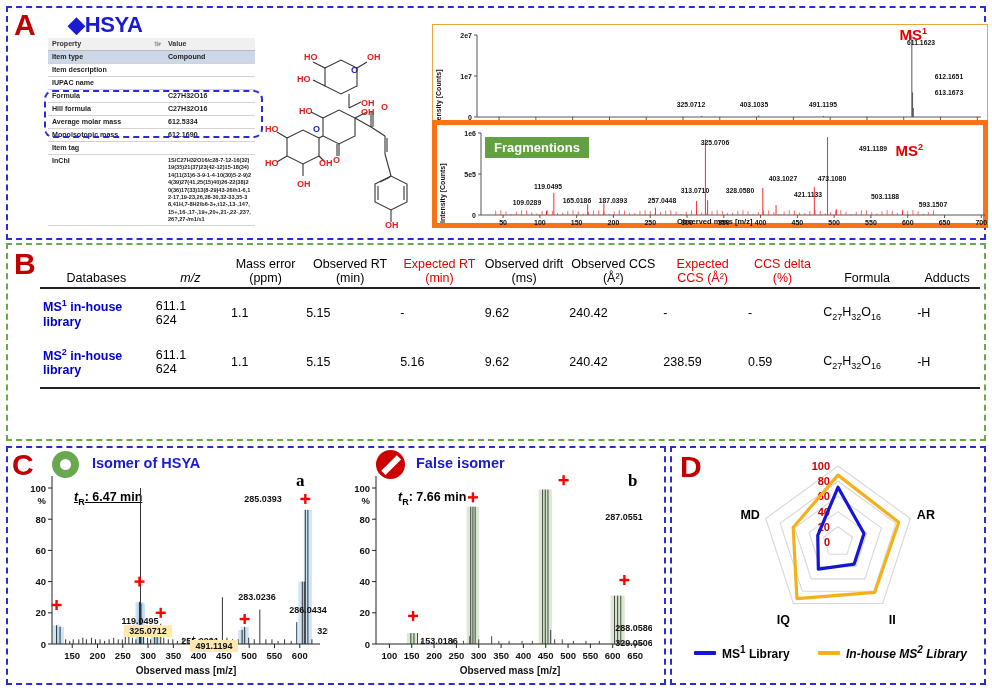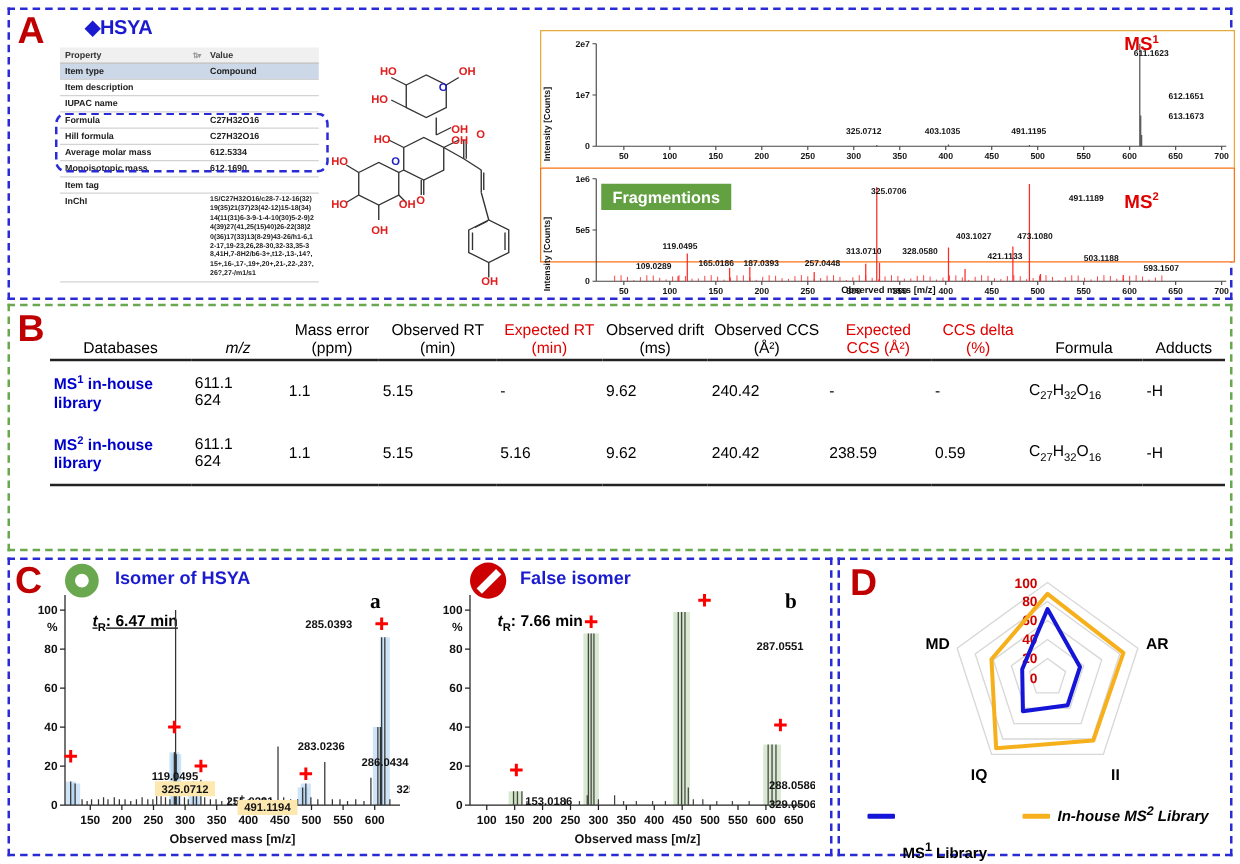--- a/index.html
+++ b/index.html
@@ -4,37 +4,37 @@
 <style>
   html,body{margin:0;padding:0;background:#fff;}
   body{width:992px;height:691px;font-family:"Liberation Sans",sans-serif;overflow:hidden;position:relative;}
   .panel{position:absolute;box-sizing:border-box;}
   .dash-blue{border:2px dashed #2b2bd6;}
   .dash-green{border:2px dashed #6aa84f;}
   .plabel{position:absolute;font-weight:bold;font-size:30px;color:#c00000;font-family:"Liberation Sans",sans-serif;line-height:1;}
 
   
   #panelA{left:6px;top:6px;width:980px;height:234px;}
-  .hsya-title{position:absolute;left:60px;top:4px;font-size:16px;font-weight:bold;color:#1a1ad0;letter-spacing:-0.3px;}
+  .hsya-title{position:absolute;left:60px;top:4px;font-size:22px;font-weight:bold;color:#1a1ad0;letter-spacing:-0.3px;}
   .prop-table{position:absolute;left:40px;top:30px;width:207px;font-size:7.1px;color:#222;border-collapse:collapse;}
   .prop-table td{border-bottom:1px solid #d3d3d3;padding:2px 4px;font-weight:bold;vertical-align:top;}
   .prop-table tr.hdr td{background:#f0f0f0;border-bottom:1px solid #bbb;color:#333;}
   .prop-table tr.sel td{background:#ccd8e8;}
   .prop-table td.pcol{width:108px;}
   .inchi{font-size:5.6px;line-height:1.32;font-weight:bold;word-break:break-all;}
   .sortico{float:right;color:#999;font-size:6px;letter-spacing:-1px;}
   .bluebox{position:absolute;left:36px;top:82px;width:215px;height:44px;border:2px dashed #2b2bd6;border-radius:9px;pointer-events:none;}
 
   
   #chem{position:absolute;left:255px;top:24px;width:165px;height:205px;}
 
   
   .spec{position:absolute;box-sizing:border-box;background:#fff;}
   #ms1box{left:424px;top:16px;width:556px;height:112px;border:1px solid #e8a93a;}
-  #ms2box{left:424px;top:126px;width:556px;height:76px;border:1px solid #f97316;}
+  #ms2box{left:424px;top:112px;width:556px;height:108px;border:5px solid #f97316;}
   .ylab{position:absolute;font-size:7px;font-weight:bold;color:#111;transform:rotate(-90deg);transform-origin:left top;white-space:nowrap;}
   .mslabel{position:absolute;font-size:15px;font-weight:bold;color:#e00000;padding-left:24px;}
   .mslabel sup{font-size:9px;}
   .frag-badge{position:absolute;background:#62a042;color:#fff;font-size:13px;font-weight:bold;padding:3px 9px;}
   .xaxis-title{position:absolute;font-size:7.5px;font-weight:bold;color:#111;}
 
   
   #panelB{left:6px;top:243px;width:980px;height:198px;}
   table.bt{position:absolute;left:32px;top:10px;width:940px;border-collapse:collapse;font-size:12.5px;color:#000;}
   table.bt th{font-weight:normal;padding:2px 3px;text-align:center;vertical-align:bottom;line-height:1.12;}
@@ -695,16 +695,16 @@
       <text x="144" y="92" font-size="11" font-weight="bold" text-anchor="end" font-family="Liberation Sans, sans-serif" fill="#cc0000">0</text>
       <text x="144" y="76.8" font-size="11" font-weight="bold" text-anchor="end" font-family="Liberation Sans, sans-serif" fill="#cc0000">20</text>
       <text x="144" y="61.599999999999994" font-size="11" font-weight="bold" text-anchor="end" font-family="Liberation Sans, sans-serif" fill="#cc0000">40</text>
       <text x="144" y="46.4" font-size="11" font-weight="bold" text-anchor="end" font-family="Liberation Sans, sans-serif" fill="#cc0000">60</text>
       <text x="144" y="31.199999999999996" font-size="11" font-weight="bold" text-anchor="end" font-family="Liberation Sans, sans-serif" fill="#cc0000">80</text>
       <text x="144" y="16" font-size="11" font-weight="bold" text-anchor="end" font-family="Liberation Sans, sans-serif" fill="#cc0000">100</text>
       <polygon points="152,33.28 178.0209062858354,79.54529503390144 168.08180450272206,110.13470496609857 132.3444611633397,115.05352829189825 131.76151733323914,81.42411835970113" fill="none" stroke="#1515d8" stroke-width="3.2" stroke-linejoin="round"></polygon>
       <polygon points="152,21.120000000000005 212.7154480002826,68.27235507910336 188.63077692286691,138.41793908944672 110.90205515971029,144.56646824669633 107.18621695217236,73.43911922505248" fill="none" stroke="#f5b01c" stroke-width="3.2" stroke-linejoin="round"></polygon>
     </svg>
   <div class="legline" style="left:22px;top:203px;background:#1515d8;"></div>
-  <div class="leg" style="left:50px;top:196px;margin-top:29px;"><span>MS</span><sup>1</sup><span> Library</span></div>
+  <div class="leg" style="left:50px;top:196px;"><span>MS</span><sup>1</sup><span> Library</span></div>
   <div class="legline" style="left:146px;top:203px;background:#f5b01c;"></div>
   <div class="leg" style="left:174px;top:196px;font-style:italic;"><span>In-house MS</span><sup>2</sup><span> Library</span></div>
 </div>
 
 </body></html>

